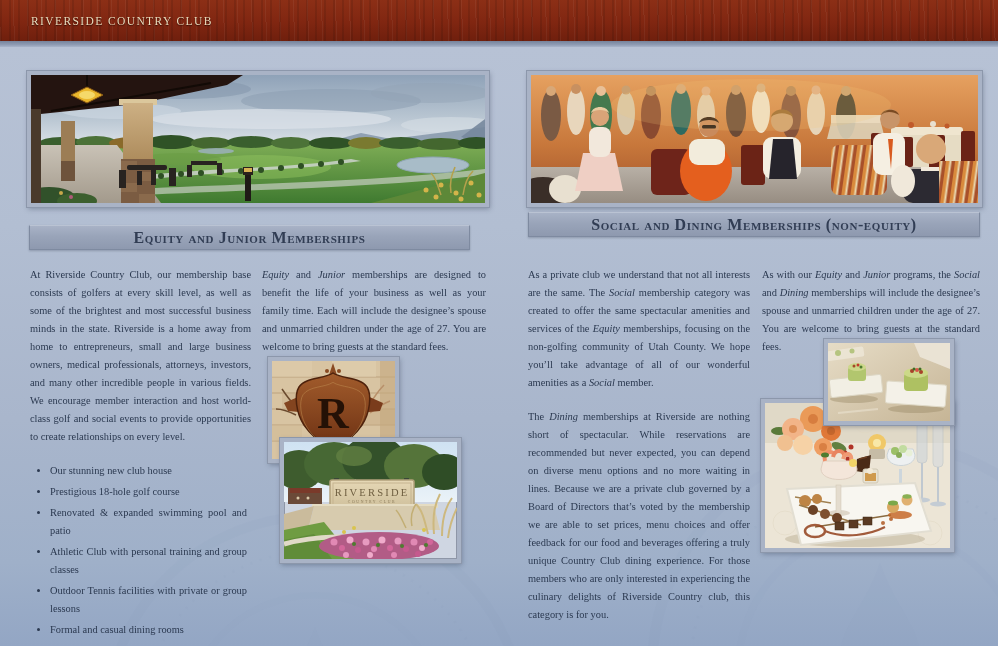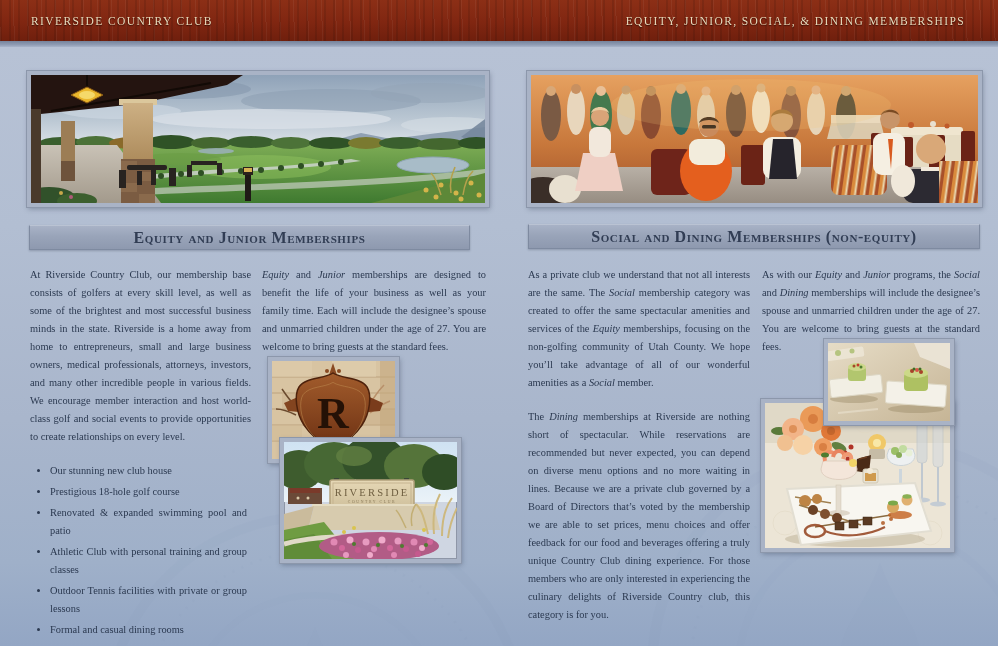--- a/index.html
+++ b/index.html
@@ -46,21 +46,20 @@
   .amenities{margin:0;padding:0 0 0 16px;list-style:disc;}
   .amenities li{margin:0 4px 3px;text-align:justify;}
 </style>
 </head>
 <body>
 
 <div class="canvas">
 
   <header class="topbar">
     <span class="topbar-left">RIVERSIDE COUNTRY CLUB</span>
-    <span class="topbar-right">EQUITY, JUNIOR, SOCIAL, &amp; DINING MEMBERSHIPS</span>
   </header>
   <div class="topbar-divider"></div>
 
   <div class="spread-bg"></div>
 
   <svg class="watermark" style="left:95px;top:505px;width:440px;height:440px;" viewBox="0 0 400 400">
     <g fill="none" stroke="#7588ac">
       <circle cx="200" cy="200" r="190" stroke-width="9" opacity=".55"></circle>
       <circle cx="200" cy="200" r="158" stroke-width="2.5" stroke-dasharray="2 7" opacity=".6"></circle>
       <circle cx="200" cy="200" r="118" stroke-width="6" opacity=".4"></circle>
@@ -427,21 +426,21 @@
         <circle cx="400" cy="74" r="15" fill="#d9a878"></circle>
         <rect x="372" y="94" width="64" height="34" rx="10" fill="#2c2a32"></rect>
         <ellipse cx="372" cy="106" rx="12" ry="16" fill="#f0e8da"></ellipse>
         <rect x="390" y="92" width="22" height="4" fill="#f0e8da"></rect>
       </g>
       <rect x="408" y="86" width="39" height="42" fill="url(#s-stripes)"></rect>
       <ellipse cx="220" cy="30" rx="140" ry="26" fill="#f6c87a" opacity=".2"></ellipse>
     </svg>
   </div>
 
-  <div class="heading-bar" style="left:528px;top:224px;width:452px;">
+  <div class="heading-bar" style="left:528px;top:212px;width:452px;">
     <h2>Social and Dining Memberships (non-equity)</h2>
   </div>
 
   <div class="col" style="left:528px;top:266px;width:222px;">
     <p>As a private club we understand that not all interests are the same. The <em>Social</em> membership category was created to offer the same spectacular amenities and services of the <em>Equity</em> memberships, focusing on the non-golfing community of Utah County. We hope you’ll take advantage of all of our wonderful amenities as a <em>Social</em> member.</p>
     <p>The <em>Dining</em> memberships at Riverside are nothing short of spectacular. While reservations are recommended but never expected, you can depend on diverse menu options and no more waiting in lines. Because we are a private club governed by a Board of Directors that’s voted by the membership we are able to set prices, menu choices and offer feedback for our food and beverages offering a truly unique Country Club dining experience. For those members who are only interested in experiencing the culinary delights of Riverside Country club, this category is for you.</p>
   </div>
 
   <div class="col" style="left:762px;top:266px;width:218px;">
     <p>As with our <em>Equity</em> and <em>Junior</em> programs, the <em>Social</em> and <em>Dining</em> memberships will include the designee’s spouse and unmarried children under the age of 27. You are welcome to bring guests at the standard fees.</p>

